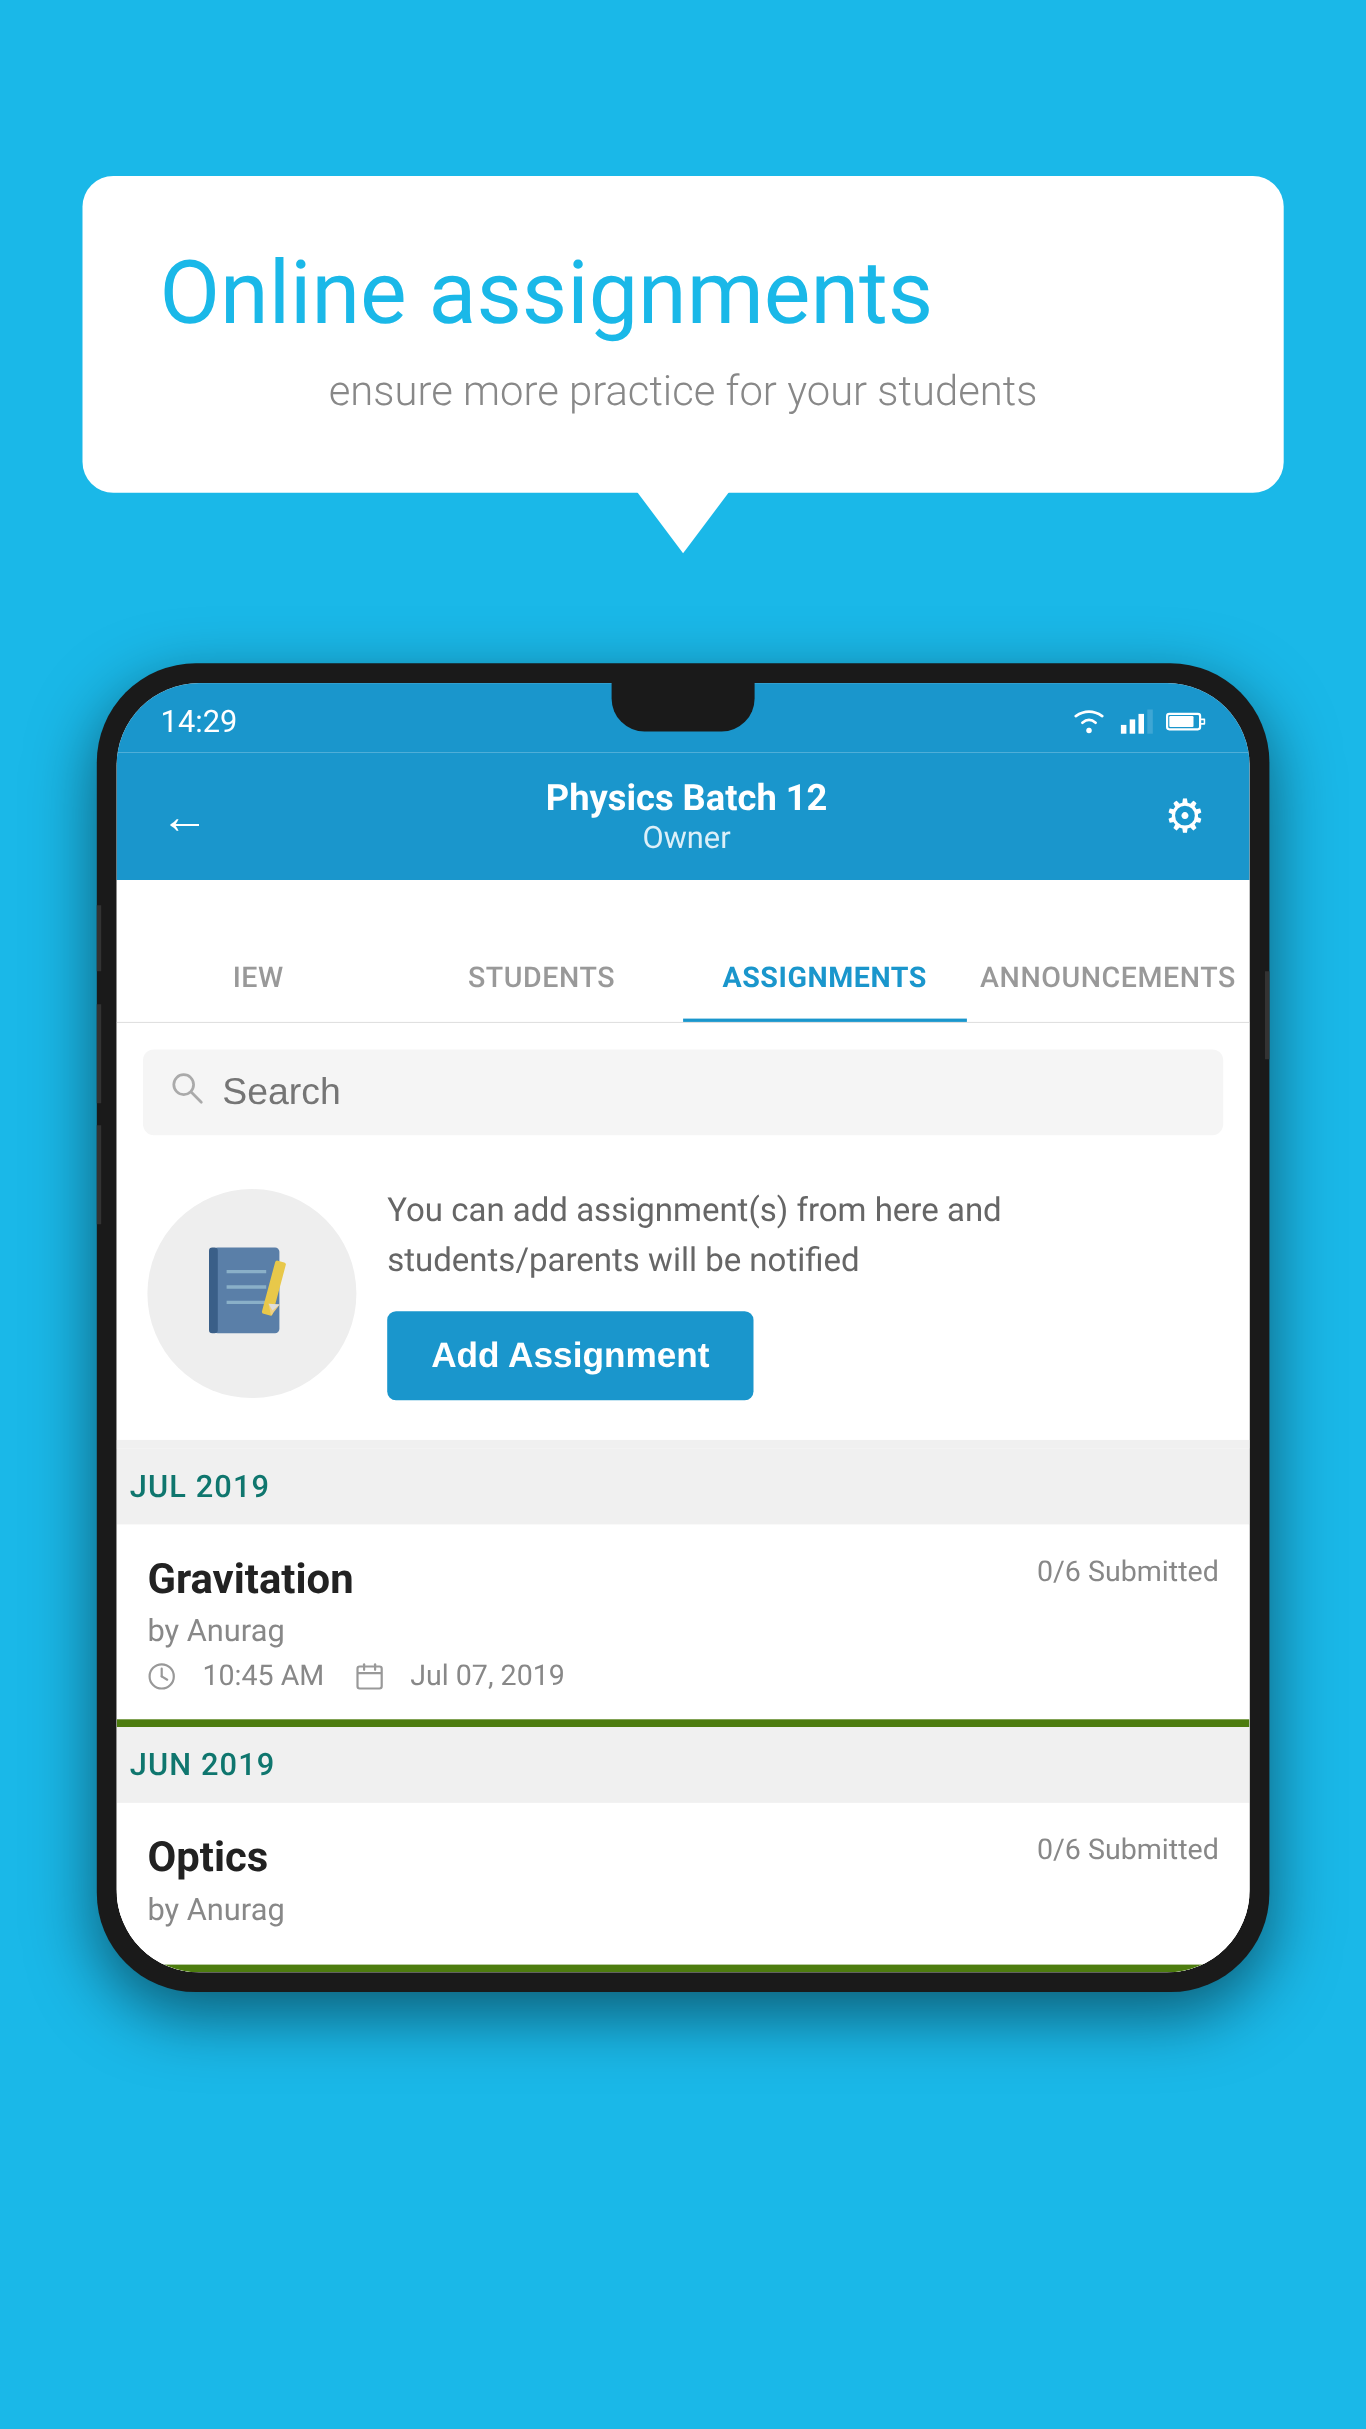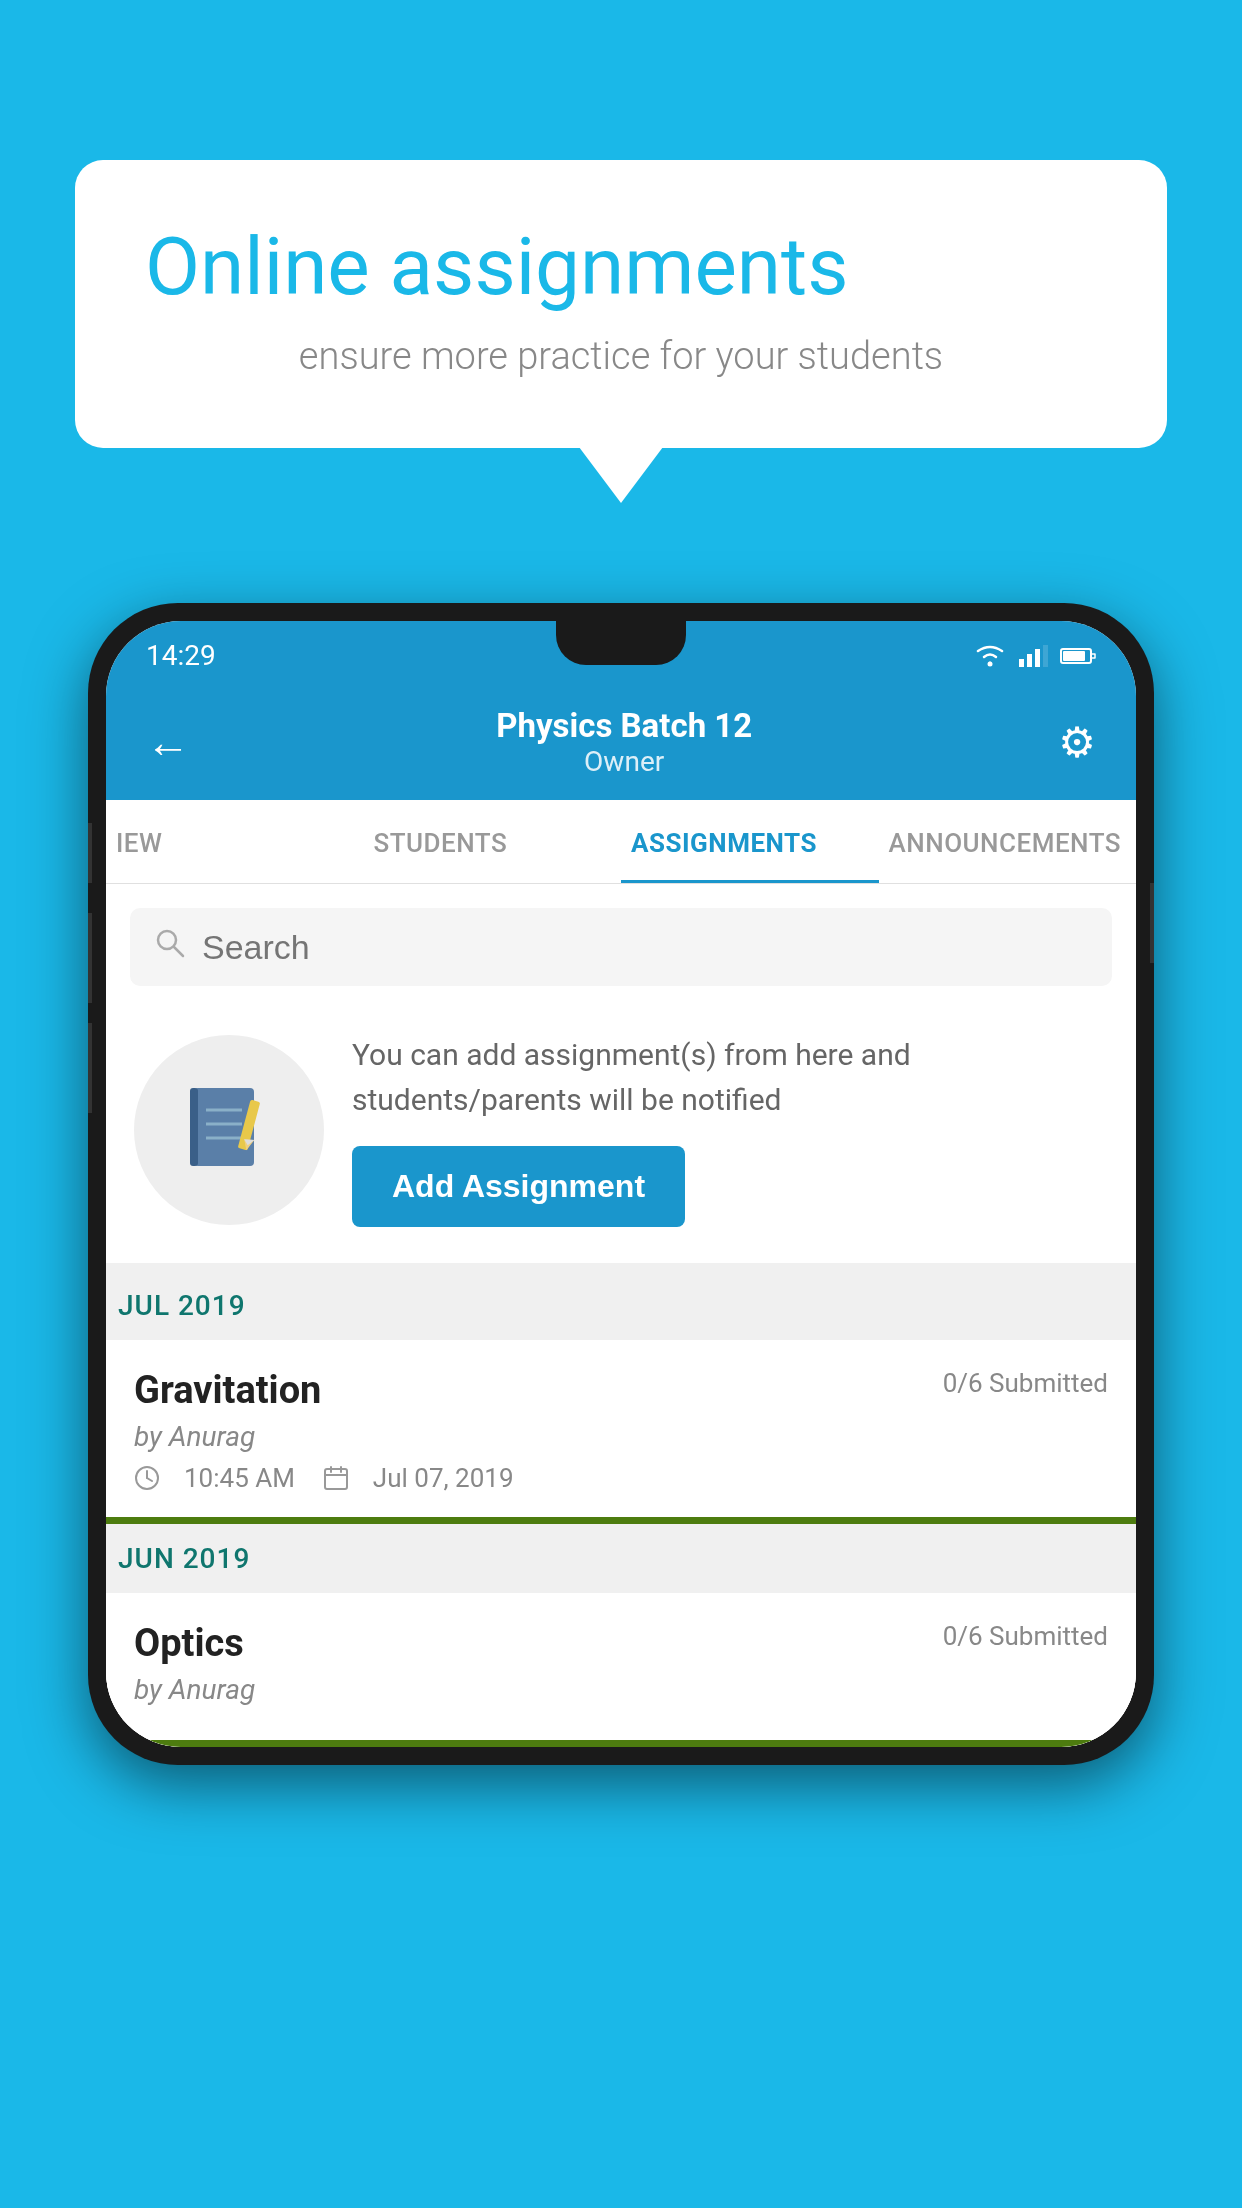--- a/index.html
+++ b/index.html
@@ -150,30 +150,31 @@
     
     .tabs-bar {
       background: white;
       display: flex;
       border-bottom: 1px solid #e0e0e0;
       overflow: hidden;
     }
 
     .tab-item {
       flex: 1;
-      text-align: left;
+      text-align: center;
       padding: 28px 10px 22px;
       font-size: 26px;
       color: #999;
       font-weight: 500;
       cursor: pointer;
       letter-spacing: 0.5px;
       white-space: nowrap;
       overflow: hidden;
       text-overflow: ellipsis;
+      margin-top: 46px;
     }
 
     .tab-item.active {
       color: #1a96cc;
       border-bottom: 3px solid #1a96cc;
       font-weight: 700;
     }
 
     
     .content-area {
@@ -285,21 +286,20 @@
 
     .submitted-badge {
       font-size: 26px;
       color: #888;
     }
 
     .assignment-by {
       font-size: 28px;
       color: #888;
       margin-bottom: 10px;
-      font-style: italic;
     }
 
     .assignment-meta {
       display: flex;
       gap: 28px;
       font-size: 26px;
       color: #888;
       align-items: center;
     }
 

